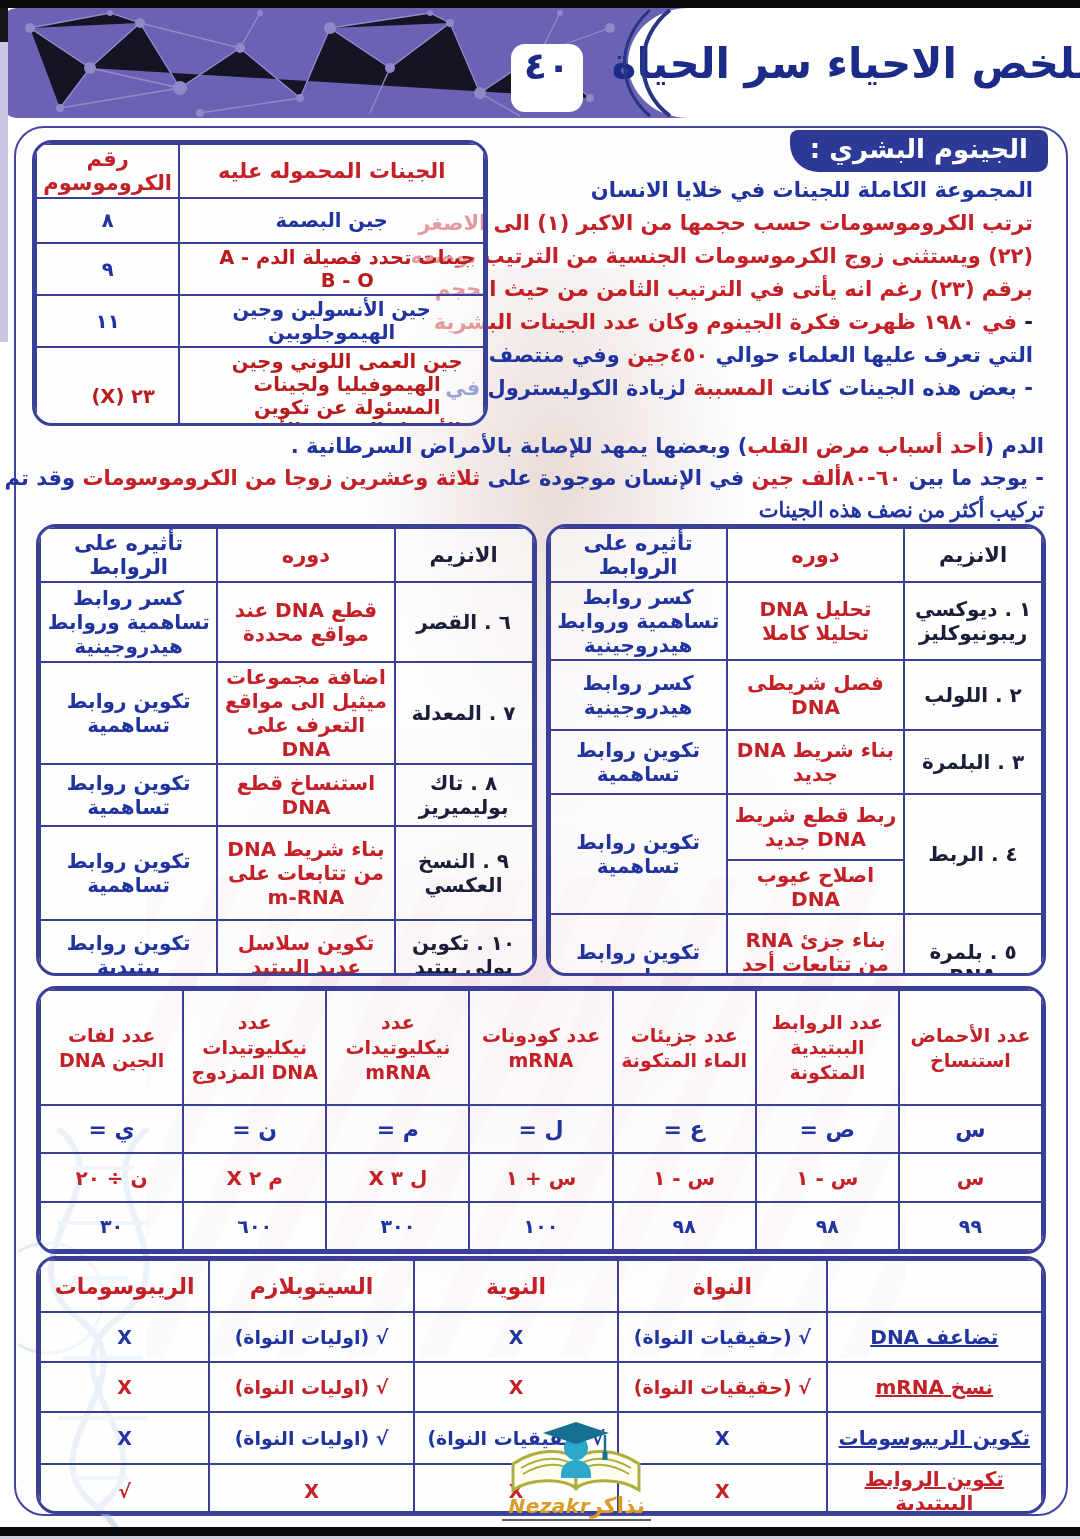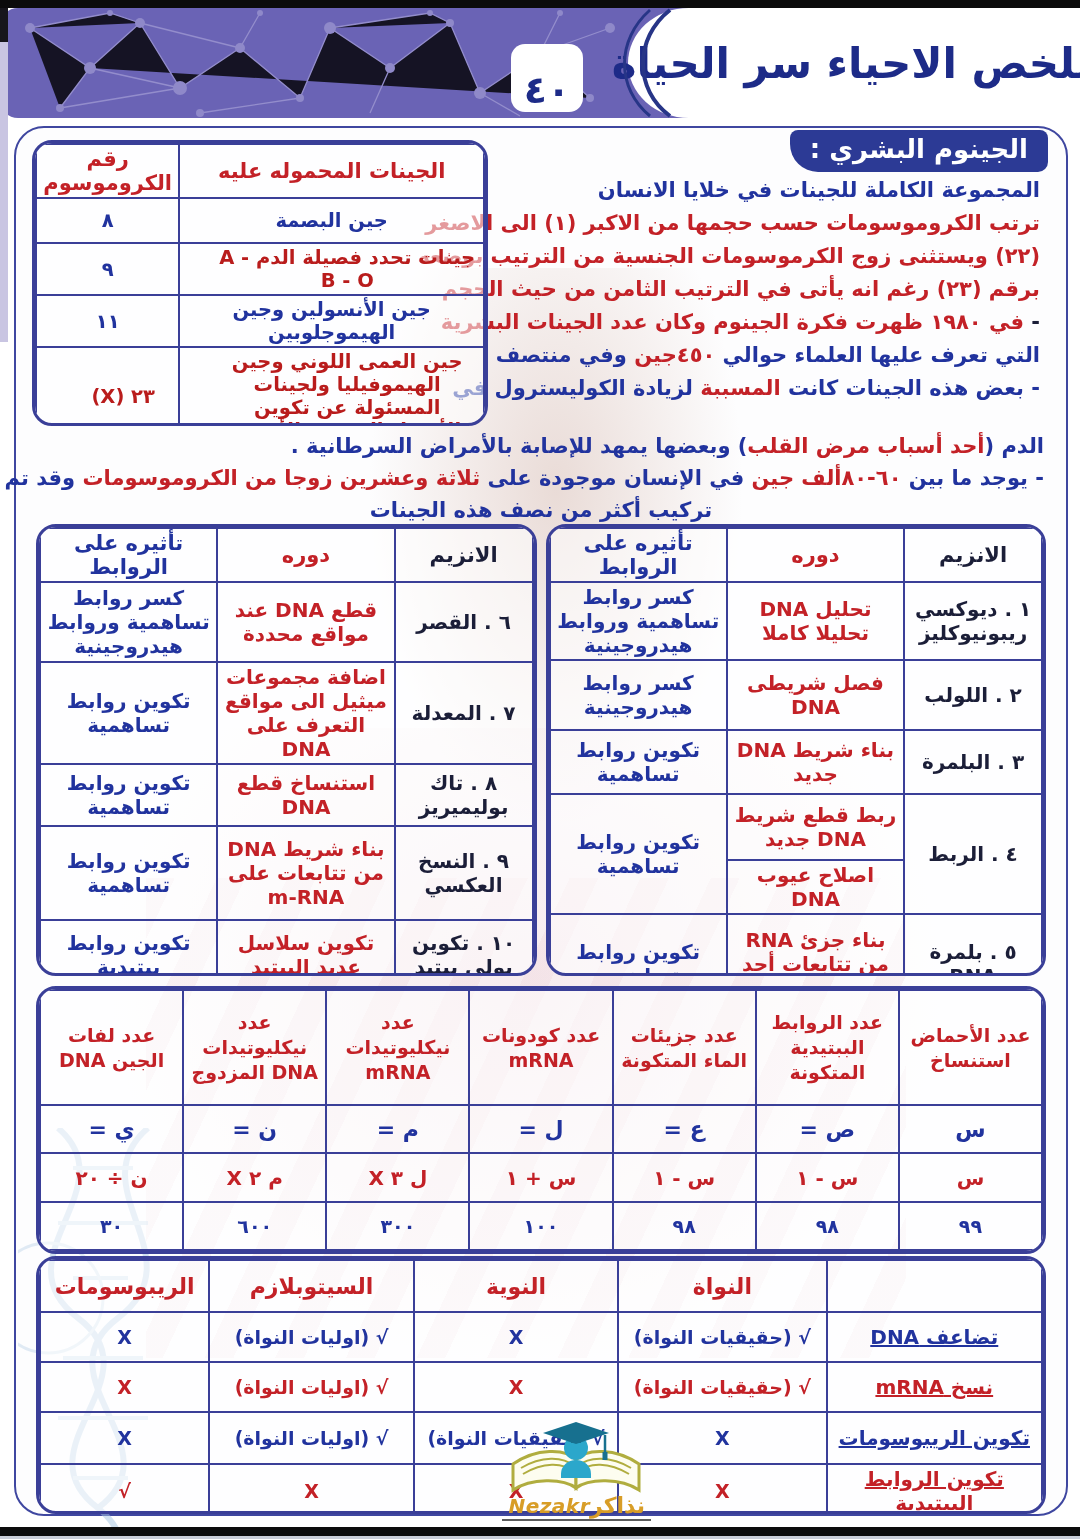--- a/index.html
+++ b/index.html
@@ -10,21 +10,21 @@
   .bottom-black{position:absolute;left:0;right:0;top:1527px;height:9px;background:#0c0c0c;z-index:6;}
   .bottom-gray{position:absolute;left:0;right:0;top:1536px;height:3px;background:#c9ced8;z-index:6;}
   .left-edge-dark{position:absolute;left:0;top:8px;width:8px;height:34px;background:#17161c;z-index:6;}
   .left-edge-tint{position:absolute;left:0;top:42px;width:8px;height:300px;background:#c9c5e2;z-index:6;}
 
   
   .banner{position:absolute;left:0;right:0;top:8px;height:110px;background:#6a63b5;
           border-radius:18px 0 0 18px;z-index:5;}
   .banner svg.net{position:absolute;left:0;top:0;width:640px;height:110px;}
   .pagenum-box{position:absolute;left:511px;top:36px;width:72px;height:68px;background:#ffffff;
-          border-radius:14px;display:flex;align-items:flex-end;justify-content:center;
+          border-radius:14px;display:flex;align-items:flex-start;justify-content:center;
           color:#1d2b88;font-size:38px;}
   .title-panel{position:absolute;right:0;top:0;bottom:0;width:452px;background:#ffffff;
           border-radius:64px 0 0 64px / 58px 0 0 58px;display:flex;align-items:center;justify-content:center;}
   .title-panel .arcs{position:absolute;left:-16px;top:-2px;height:114px;width:80px;}
   .doc-title{margin:0;color:#1d2b88;font-size:42px;white-space:nowrap;padding-left:6px;}
 
   
   .frame{position:absolute;left:14px;right:12px;top:126px;height:1386px;background:#fdfdfe;
          border:2px solid #3f47a0;border-radius:30px;z-index:1;}
   
@@ -35,24 +35,24 @@
      background:radial-gradient(ellipse at 50% 40%, rgba(238,212,219,0.45), rgba(238,212,219,0) 70%);}
   .wm-stripes{left:130px;top:750px;width:760px;height:480px;opacity:.55;
      background:repeating-linear-gradient(115deg, rgba(233,196,205,0.35) 0 26px, rgba(255,255,255,0) 26px 64px);}
   .wm-dna{left:2px;top:1000px;opacity:.5;}
 
   .section{position:absolute;z-index:2;}
 
   
   .genome-label{top:2px;right:18px;background:#2c3a95;color:#ffffff;font-size:26px;
       padding:4px 20px 8px 20px;border-radius:8px 8px 10px 28px;}
-  .genome-text{top:46px;right:26px;width:548px;font-size:21px;line-height:33px;text-align:right;}
+  .genome-text{top:46px;right:33px;width:548px;font-size:21px;line-height:33px;text-align:right;}
   .genome-full{top:302px;right:22px;left:22px;font-size:21px;line-height:32px;text-align:right;}
   .gline{white-space:nowrap;}
-  .gline.center{text-align:center;}
+  .gline.center{font-family:Liberation Serif, serif;}
   .t-blue{color:#21339e;} .t-red{color:#c32127;} .t-dark{color:#1b1e38;}
 
   
   .tblwrap{border:3px solid #3a3f98;border-radius:20px;overflow:hidden;background:rgba(255,255,255,0.55);}
   table{width:100%;height:100%;border-collapse:collapse;table-layout:fixed;}
   td,th{border:2px solid #3a3f98;text-align:center;vertical-align:middle;padding:2px 6px;font-weight:bold;}
 
   
   .chromo-pos{top:12px;left:16px;width:450px;height:280px;}
   .chromo th{color:#c32127;font-size:21px;}

